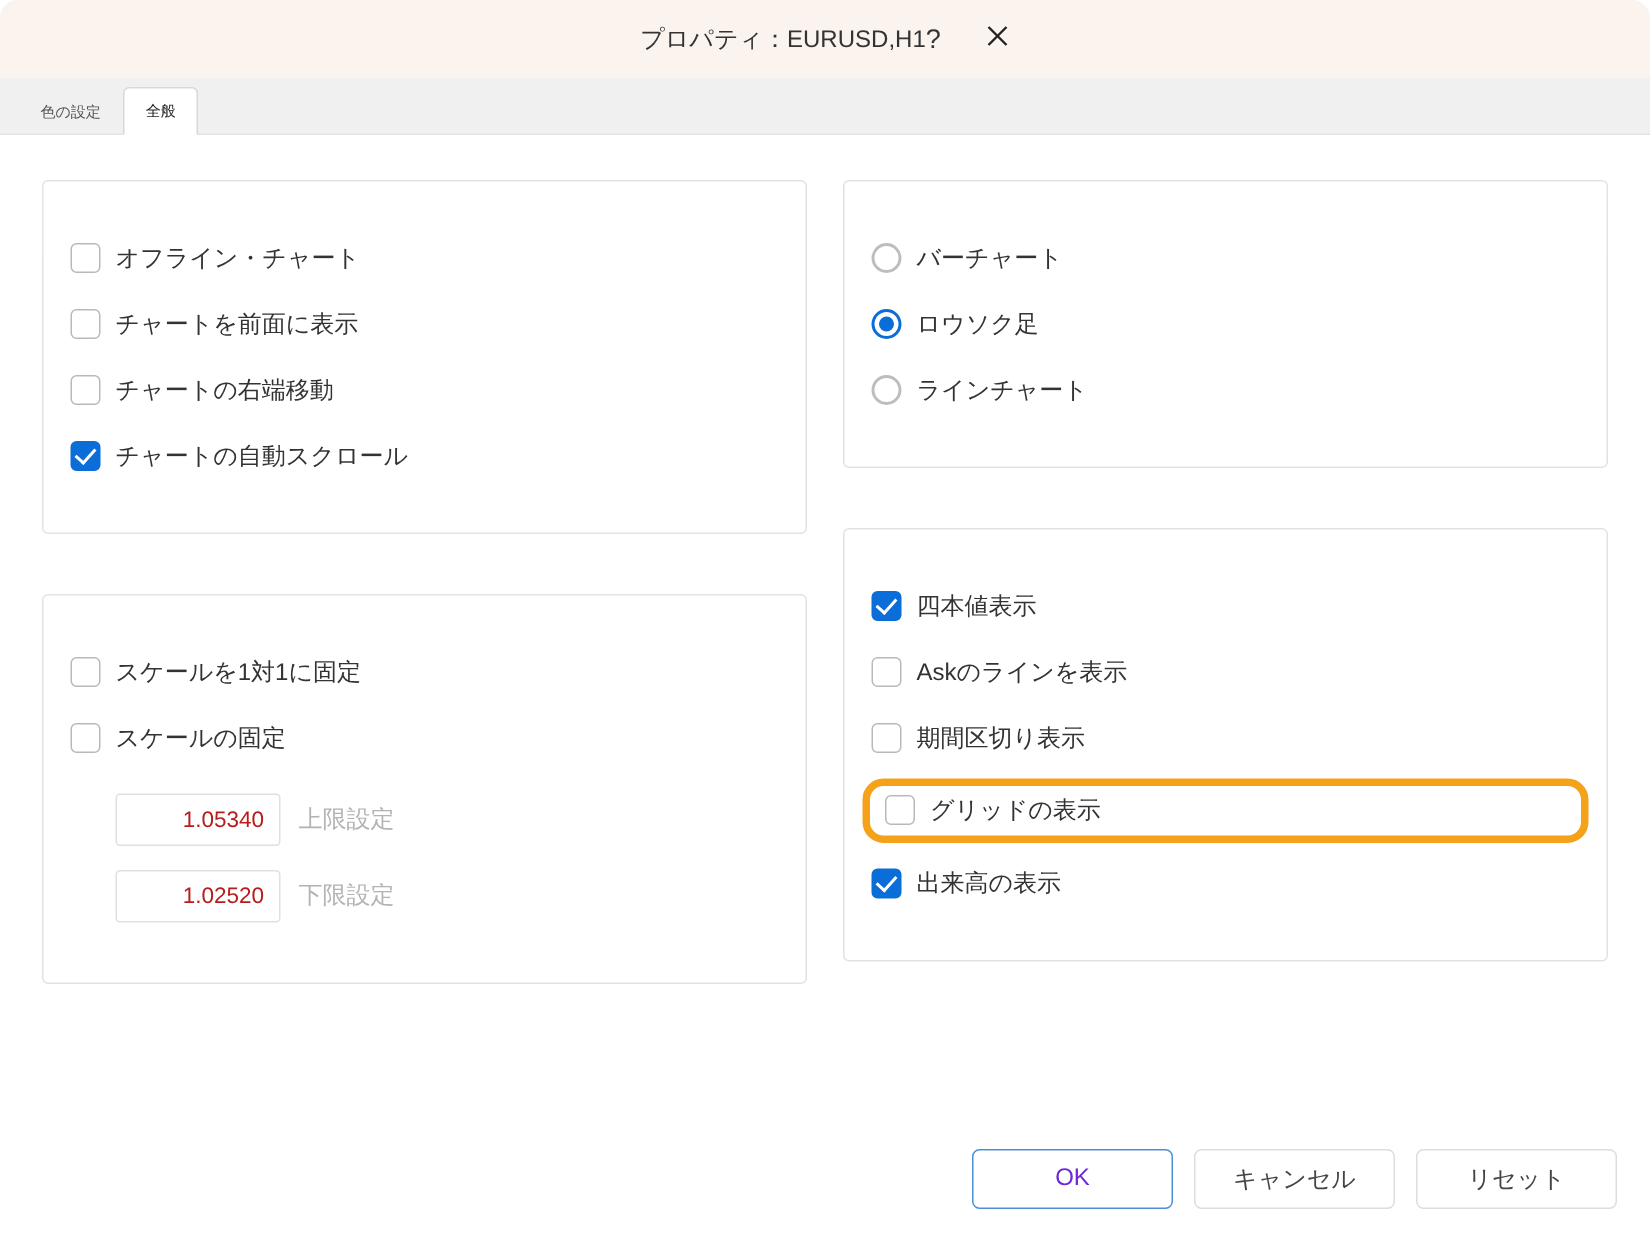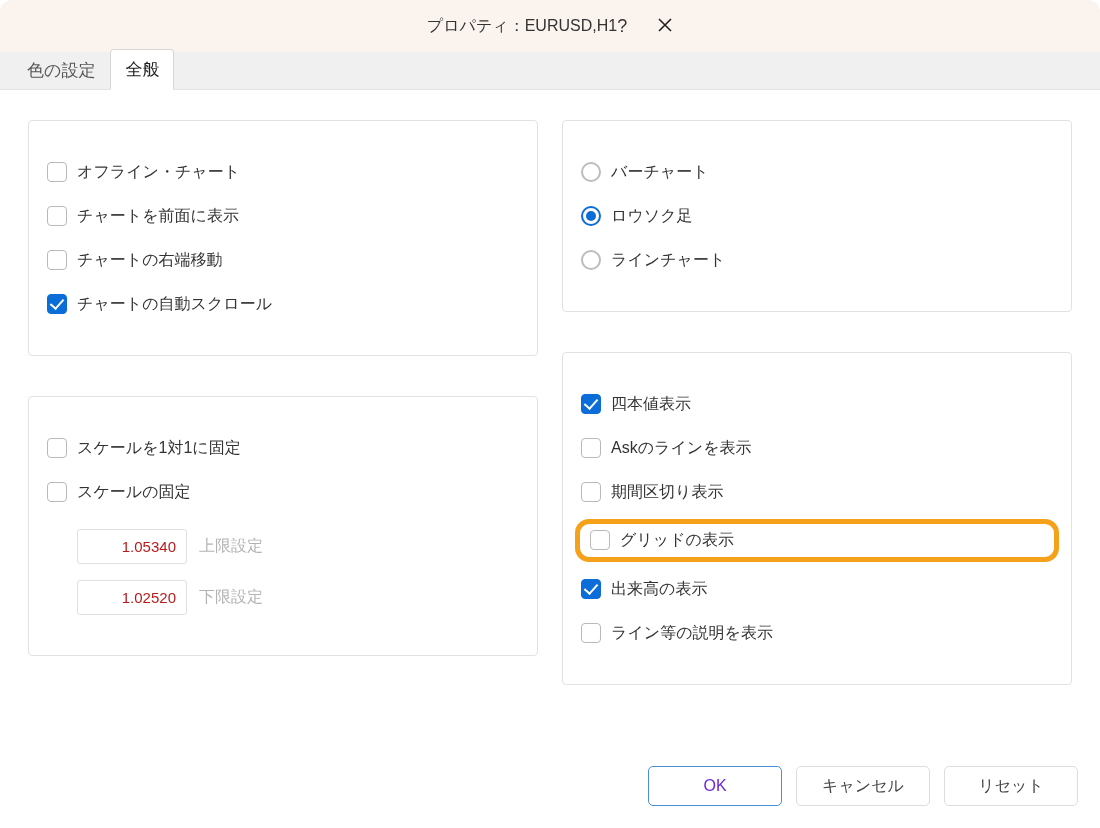--- a/index.html
+++ b/index.html
@@ -47,21 +47,21 @@
   .tabs {
     display: flex;
     background: #f0f0f0;
     height: 38px;
     align-items: flex-end;
     padding-left: 12px;
     border-bottom: 1px solid #e3e3e3;
   }
   .tab {
     padding: 8px 14px;
-    font-size: 17px;
+    font-size: 10px;
     color: #555;
     cursor: pointer;
     border: 1px solid transparent;
     border-bottom: none;
     position: relative;
     top: 1px;
   }
   .tab.active {
     background: #fff;
     border: 1px solid #d8d8d8;
@@ -281,24 +281,20 @@
           <span class="label">期間区切り表示</span>
         </div>
         <div class="highlight-box">
           <span class="checkbox"></span>
           <span class="label">グリッドの表示</span>
         </div>
         <div class="row">
           <span class="checkbox checked"></span>
           <span class="label">出来高の表示</span>
         </div>
-        <div class="row">
-          <span class="checkbox"></span>
-          <span class="label">ライン等の説明を表示</span>
-        </div>
       </fieldset>
     </div>
 
   </div>
 
   <div class="footer">
     <div class="btn btn-primary">OK</div>
     <div class="btn btn-secondary">キャンセル</div>
     <div class="btn btn-secondary">リセット</div>
   </div>

